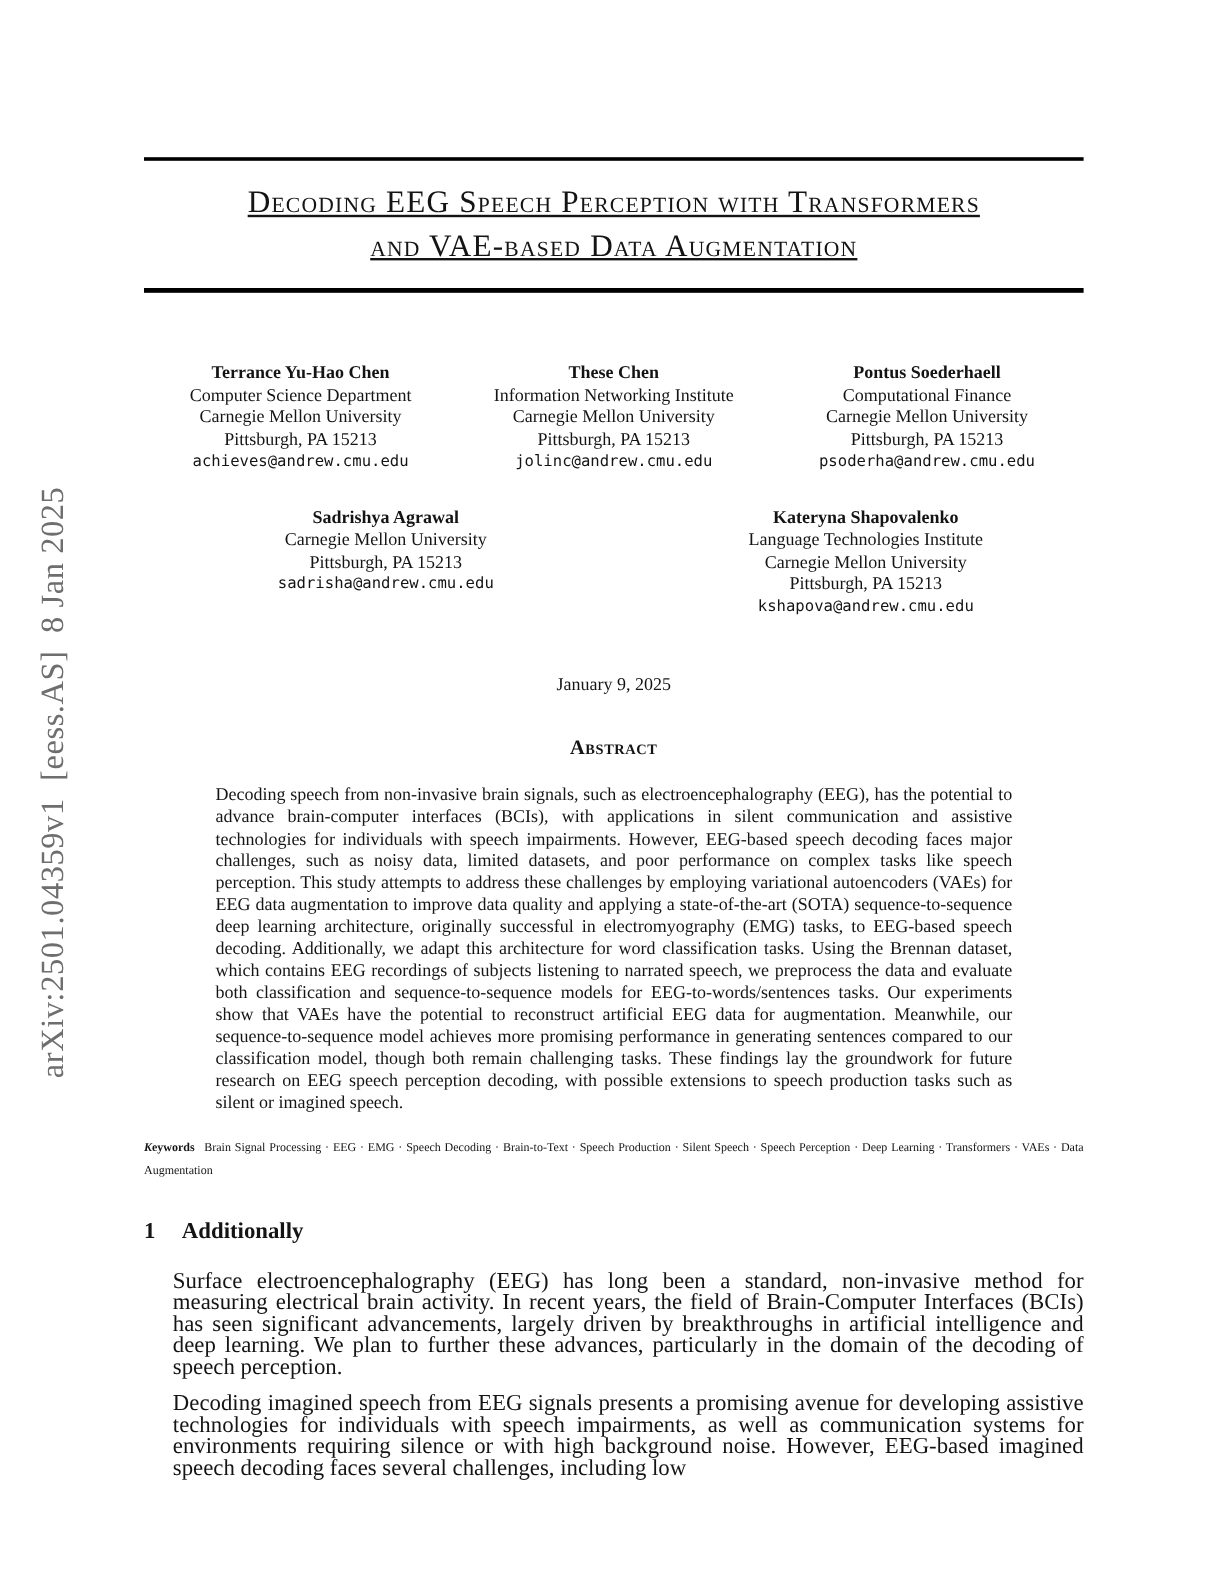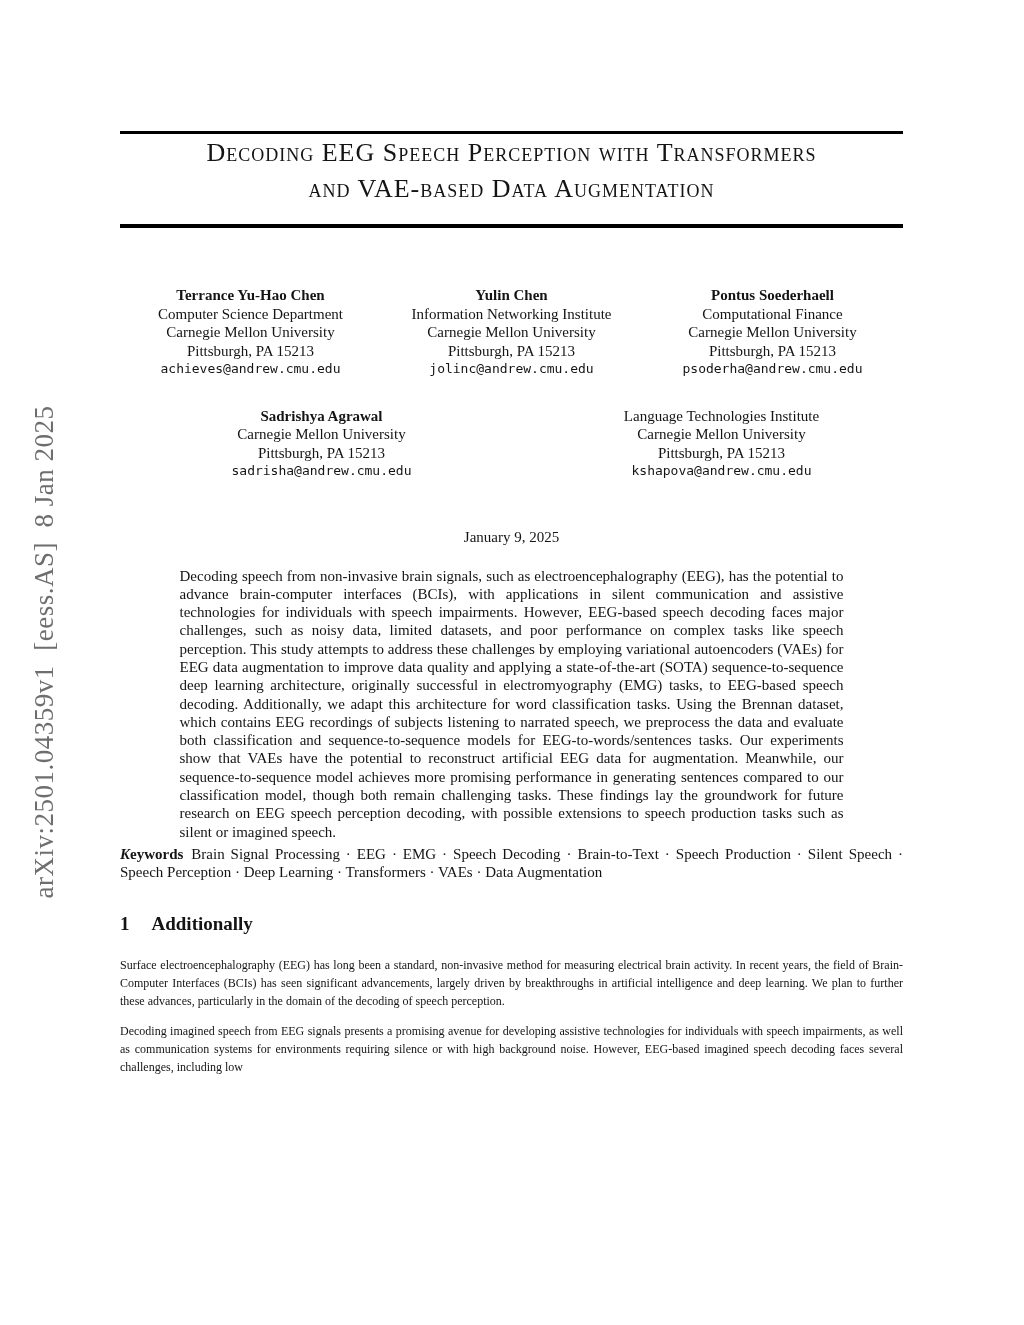--- a/index.html
+++ b/index.html
@@ -33,22 +33,23 @@
   .rule { background: #000000; width: 100%; }
   .rule-top { height: 3px; margin-top: 131px; }
   .rule-bottom { height: 4px; }
   .paper-title {
     text-align: center;
     font-weight: normal;
     font-variant: small-caps;
     font-size: 26px;
     line-height: 36px;
     letter-spacing: 1px;
-    margin-top: 1px;
+    margin-top: 17px;
     margin-bottom: 17px;
+    text-decoration: underline;
   }
   .authors-row {
     display: flex;
     flex-direction: row;
   }
   .authors-row-1 { margin-top: 58px; justify-content: flex-end; }
   .authors-row-1 .author-block { flex: 1 1 0; }
   .authors-row-2 { margin-top: 28px; justify-content: center; gap: 70px; padding-left: 20px; }
   .authors-row-2 .author-block { width: 330px; }
   .author-block { text-align: center; font-size: 15px; line-height: 18.5px; }
@@ -72,40 +73,41 @@
     margin-top: 33px;
   }
   .abstract-text {
     width: 664px;
     margin: 21px auto 0 auto;
     text-align: justify;
     font-size: 15px;
     line-height: 18.3px;
   }
   .keywords-line {
-    margin-top: 4px;
+    margin-top: 20px;
     text-align: justify;
-    font-size: 15px;
+    font-size: 10px;
     line-height: 18.3px;
   }
   .kw-k { font-weight: bold; font-style: italic; }
   .kw-rest { font-weight: bold; }
   .kw-body { }
   .kw-gap { display: inline-block; width: 8px; }
   .section-heading {
     margin-top: 31px;
     font-size: 19px;
     font-weight: bold;
     display: flex;
     gap: 22px;
   }
   .body-paragraph {
     text-align: justify;
-    font-size: 12px;
+    font-size: 19px;
     line-height: 18px;
+    margin-left: 24px;
   }
   .para-1 { margin-top: 21px; }
   .para-2 { margin-top: 12px; }
 </style>
 </head>
 <body>
 
 <div class="page">
 
   <div class="arxiv-watermark">arXiv:2501.04359v1  [eess.AS]  8 Jan 2025</div>
@@ -120,21 +122,21 @@
 
     <div class="authors-row authors-row-1">
       <div class="author-block">
         <div class="author-name">Terrance Yu-Hao Chen</div>
         <div class="author-department">Computer Science Department</div>
         <div class="author-university">Carnegie Mellon University</div>
         <div class="author-location">Pittsburgh, PA 15213</div>
         <div class="author-email">achieves@andrew.cmu.edu</div>
       </div>
       <div class="author-block">
-        <div class="author-name">Yulin Chen</div>
+        <div class="author-name">These Chen</div>
         <div class="author-department">Information Networking Institute</div>
         <div class="author-university">Carnegie Mellon University</div>
         <div class="author-location">Pittsburgh, PA 15213</div>
         <div class="author-email">jolinc@andrew.cmu.edu</div>
       </div>
       <div class="author-block">
         <div class="author-name">Pontus Soederhaell</div>
         <div class="author-department">Computational Finance</div>
         <div class="author-university">Carnegie Mellon University</div>
         <div class="author-location">Pittsburgh, PA 15213</div>
@@ -143,29 +145,31 @@
     </div>
 
     <div class="authors-row authors-row-2">
       <div class="author-block">
         <div class="author-name">Sadrishya Agrawal</div>
         <div class="author-university">Carnegie Mellon University</div>
         <div class="author-location">Pittsburgh, PA 15213</div>
         <div class="author-email">sadrisha@andrew.cmu.edu</div>
       </div>
       <div class="author-block">
+        <div class="author-name">Kateryna Shapovalenko</div>
         <div class="author-department">Language Technologies Institute</div>
         <div class="author-university">Carnegie Mellon University</div>
         <div class="author-location">Pittsburgh, PA 15213</div>
         <div class="author-email">kshapova@andrew.cmu.edu</div>
       </div>
     </div>
 
     <div class="publication-date">January 9, 2025</div>
 
+    <div class="abstract-heading">Abstract</div>
 
     <div class="abstract-text">Decoding speech from non-invasive brain signals, such as electroencephalography (EEG), has the potential to advance brain-computer interfaces (BCIs), with applications in silent communication and assistive technologies for individuals with speech impairments. However, EEG-based speech decoding faces major challenges, such as noisy data, limited datasets, and poor performance on complex tasks like speech perception. This study attempts to address these challenges by employing variational autoencoders (VAEs) for EEG data augmentation to improve data quality and applying a state-of-the-art (SOTA) sequence-to-sequence deep learning architecture, originally successful in electromyography (EMG) tasks, to EEG-based speech decoding. Additionally, we adapt this architecture for word classification tasks. Using the Brennan dataset, which contains EEG recordings of subjects listening to narrated speech, we preprocess the data and evaluate both classification and sequence-to-sequence models for EEG-to-words/sentences tasks. Our experiments show that VAEs have the potential to reconstruct artificial EEG data for augmentation. Meanwhile, our sequence-to-sequence model achieves more promising performance in generating sentences compared to our classification model, though both remain challenging tasks. These findings lay the groundwork for future research on EEG speech perception decoding, with possible extensions to speech production tasks such as silent or imagined speech.</div>
 
     <div class="keywords-line"><span class="kw-k">K</span><span class="kw-rest">eywords</span><span class="kw-gap"></span><span class="kw-body">Brain Signal Processing · EEG · EMG · Speech Decoding · Brain-to-Text · Speech Production · Silent Speech · Speech Perception · Deep Learning · Transformers · VAEs · Data Augmentation</span></div>
 
     <div class="section-heading">
       <span class="section-number">1</span>
       <span class="section-title">Additionally</span>
     </div>
 

